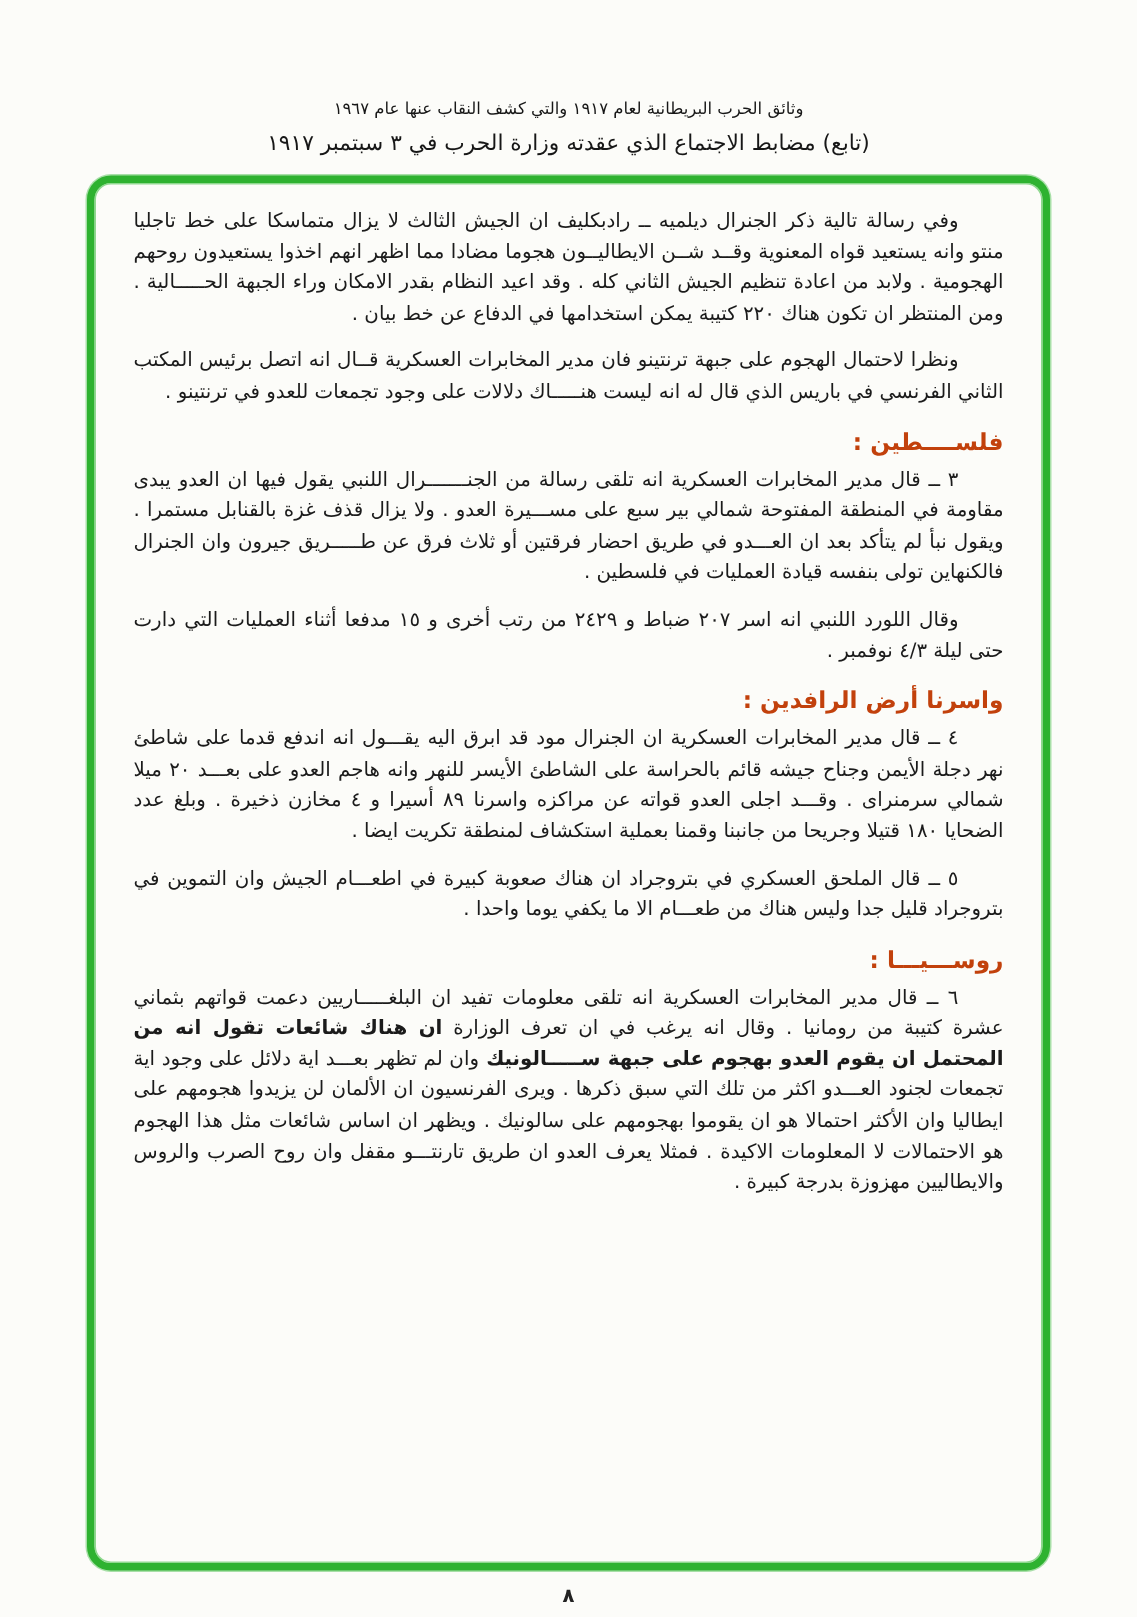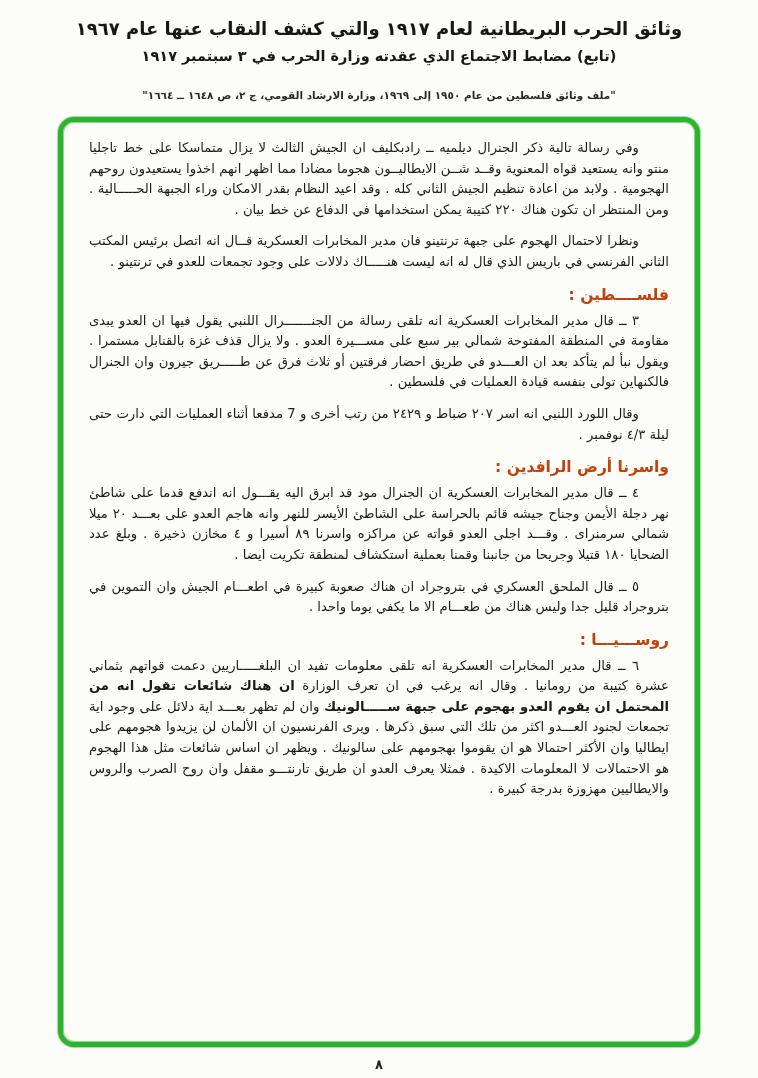--- a/index.html
+++ b/index.html
@@ -17,27 +17,28 @@
     direction: rtl;
     color: #171717;
     overflow: hidden;
   }
   
   .doc-header {
     text-align: center;
     padding-top: 18px;
   }
   .doc-header .h1 {
-    font-weight: bold;
-    font-size: 18px;
+    font-weight: normal;
+    font-size: 11px;
     letter-spacing: .3px;
     margin-bottom: 9px;
+    margin-top: 48px;
   }
   .doc-header .h2 {
-    font-weight: bold;
+    font-weight: normal;
     font-size: 14.5px;
     margin-bottom: 25px;
     text-align: center;
   }
   .doc-header .h3 {
     font-weight: bold;
     font-size: 10.5px;
     color: #2a2a2a;
   }
   
@@ -99,21 +100,21 @@
   <div class="frame">
 
     <p class="para">وفي رسالة تالية ذكر الجنرال ديلميه ــ رادبكليف ان الجيش الثالث لا يزال متماسكا على خط تاجليا منتو وانه يستعيد قواه المعنوية وقــد شــن الايطاليــون هجوما مضادا مما اظهر انهم اخذوا يستعيدون روحهم الهجومية . ولابد من اعادة تنظيم الجيش الثاني كله . وقد اعيد النظام بقدر الامكان وراء الجبهة الحـــــالية . ومن المنتظر ان تكون هناك ٢٢٠ كتيبة يمكن استخدامها في الدفاع عن خط بيان .</p>
 
     <p class="para">ونظرا لاحتمال الهجوم على جبهة ترنتينو فان مدير المخابرات العسكرية قــال انه اتصل برئيس المكتب الثاني الفرنسي في باريس الذي قال له انه ليست هنـــــاك دلالات على وجود تجمعات للعدو في ترنتينو .</p>
 
     <h2 class="section-heading">فلســــطين :</h2>
 
     <p class="para">٣ ــ قال مدير المخابرات العسكرية انه تلقى رسالة من الجنـــــــرال اللنبي يقول فيها ان العدو يبدى مقاومة في المنطقة المفتوحة شمالي بير سبع على مســـيرة العدو . ولا يزال قذف غزة بالقنابل مستمرا . ويقول نبأ لم يتأكد بعد ان العـــدو في طريق احضار فرقتين أو ثلاث فرق عن طـــــريق جيرون وان الجنرال فالكنهاين تولى بنفسه قيادة العمليات في فلسطين .</p>
 
-    <p class="para">وقال اللورد اللنبي انه اسر ٢٠٧ ضباط و ٢٤٢٩ من رتب أخرى و 7 مدفعا أثناء العمليات التي دارت حتى ليلة ٤/٣ نوفمبر .</p>
+    <p class="para">وقال اللورد اللنبي انه اسر ٢٠٧ ضباط و ٢٤٢٩ من رتب أخرى و ١٥ مدفعا أثناء العمليات التي دارت حتى ليلة ٤/٣ نوفمبر .</p>
 
     <h2 class="section-heading">واسرنا أرض الرافدين :</h2>
 
     <p class="para">٤ ــ قال مدير المخابرات العسكرية ان الجنرال مود قد ابرق اليه يقـــول انه اندفع قدما على شاطئ نهر دجلة الأيمن وجناح جيشه قائم بالحراسة على الشاطئ الأيسر للنهر وانه هاجم العدو على بعـــد ٢٠ ميلا شمالي سرمنراى . وقـــد اجلى العدو قواته عن مراكزه واسرنا ٨٩ أسيرا و ٤ مخازن ذخيرة . وبلغ عدد الضحايا ١٨٠ قتيلا وجريحا من جانبنا وقمنا بعملية استكشاف لمنطقة تكريت ايضا .</p>
 
 
     <p class="para">٥ ــ قال الملحق العسكري في بتروجراد ان هناك صعوبة كبيرة في اطعـــام الجيش وان التموين في بتروجراد قليل جدا وليس هناك من طعـــام الا ما يكفي يوما واحدا .</p>
 
     <h2 class="section-heading">روســـيـــا :</h2>
 

